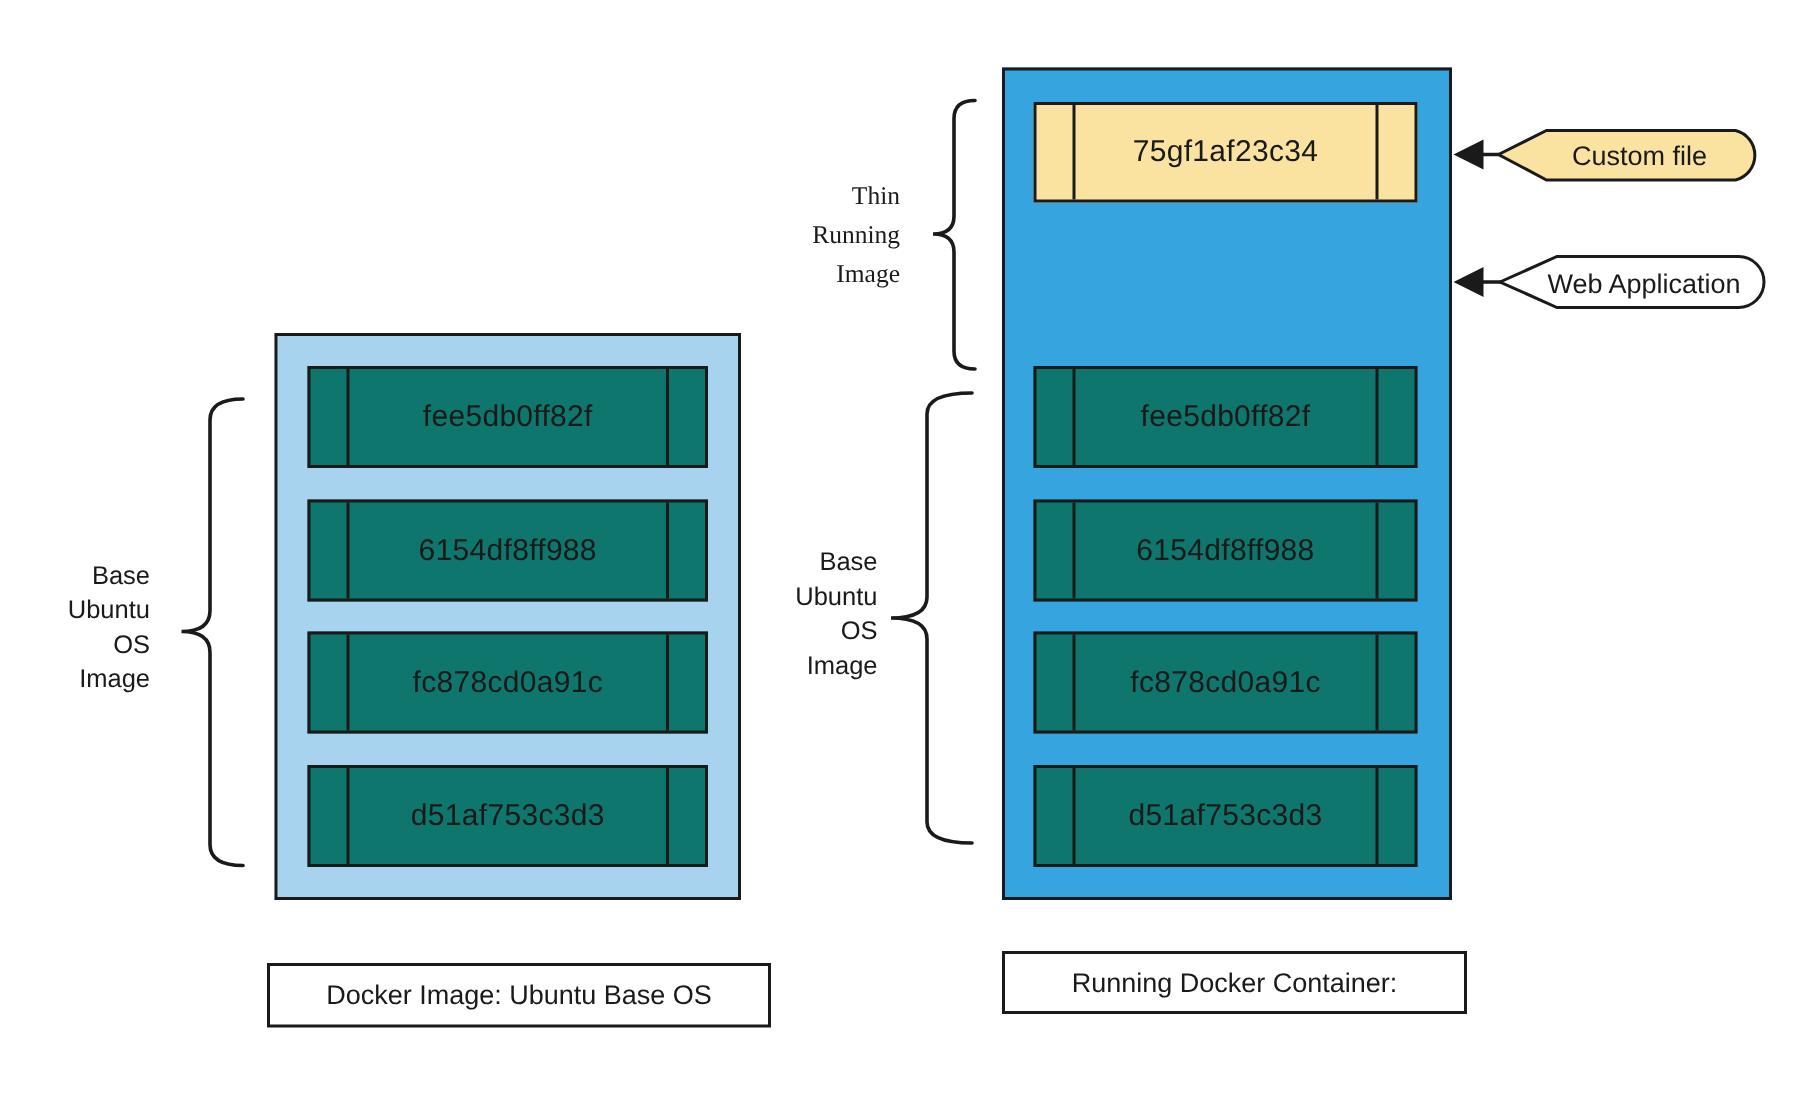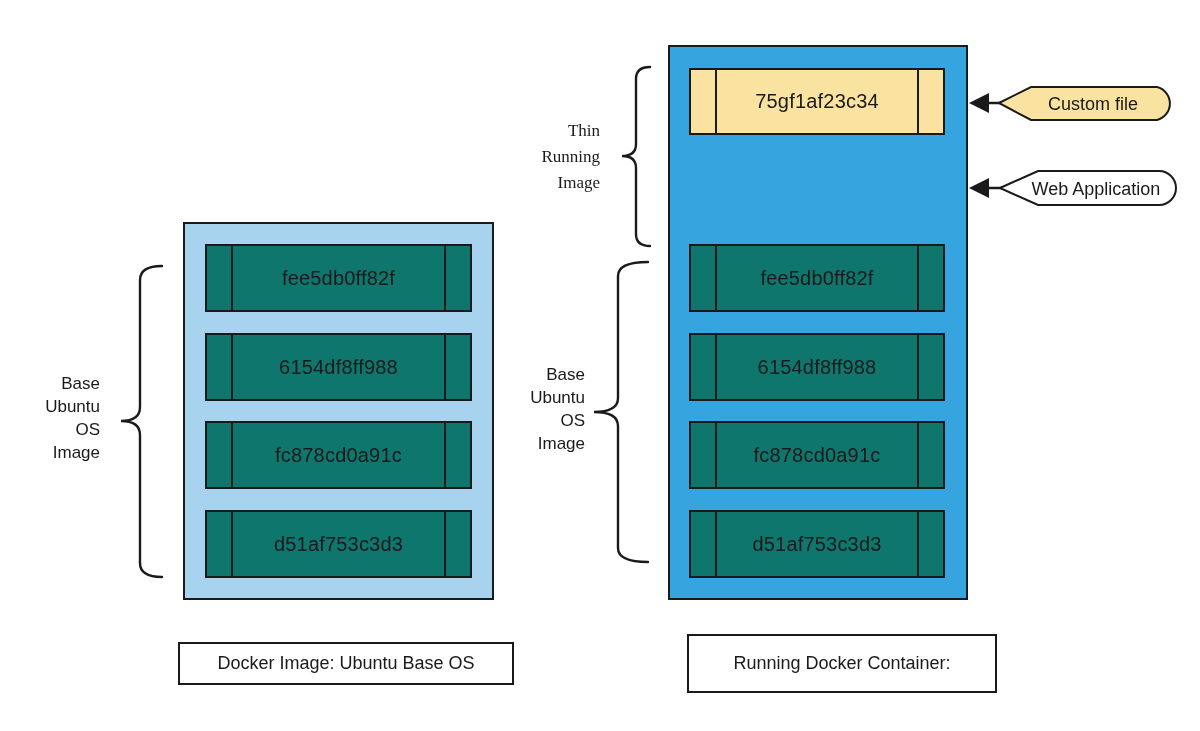--- a/index.html
+++ b/index.html
@@ -87,21 +87,21 @@
   <span>Image</span>
 </div>
 
 <div class="brace-label" style="left:503px;top:363px;width:82px;line-height:23px;">
   <span>Base</span>
   <span>Ubuntu</span>
   <span>OS</span>
   <span>Image</span>
 </div>
 
-<div class="caption" style="left:687px;top:634px;width:310px;height:59px;">
+<div class="caption" style="left:668px;top:634px;width:310px;height:42px;">
   <div>Running Docker Container:</div>
 </div>
 
 <svg class="overlay" width="1200" height="731" viewBox="0 0 1200 731">
   <path class="stroke" d="M162,266 Q140,266 140,280 L140,407 Q140,421 121,421 Q140,421 140,435 L140,563 Q140,577 162,577"></path>
   <path class="stroke" d="M650,67 Q636,67 636,79 L636,144 Q636,156 622,156 Q636,156 636,168 L636,234 Q636,246 650,246"></path>
   <path class="stroke" d="M648,262 Q618,262 618,276 L618,398 Q618,412 594,412 Q618,412 618,426 L618,548 Q618,562 648,562"></path>
 
   <g>
     <line class="stroke" x1="986" y1="103" x2="1002" y2="103"></line>

